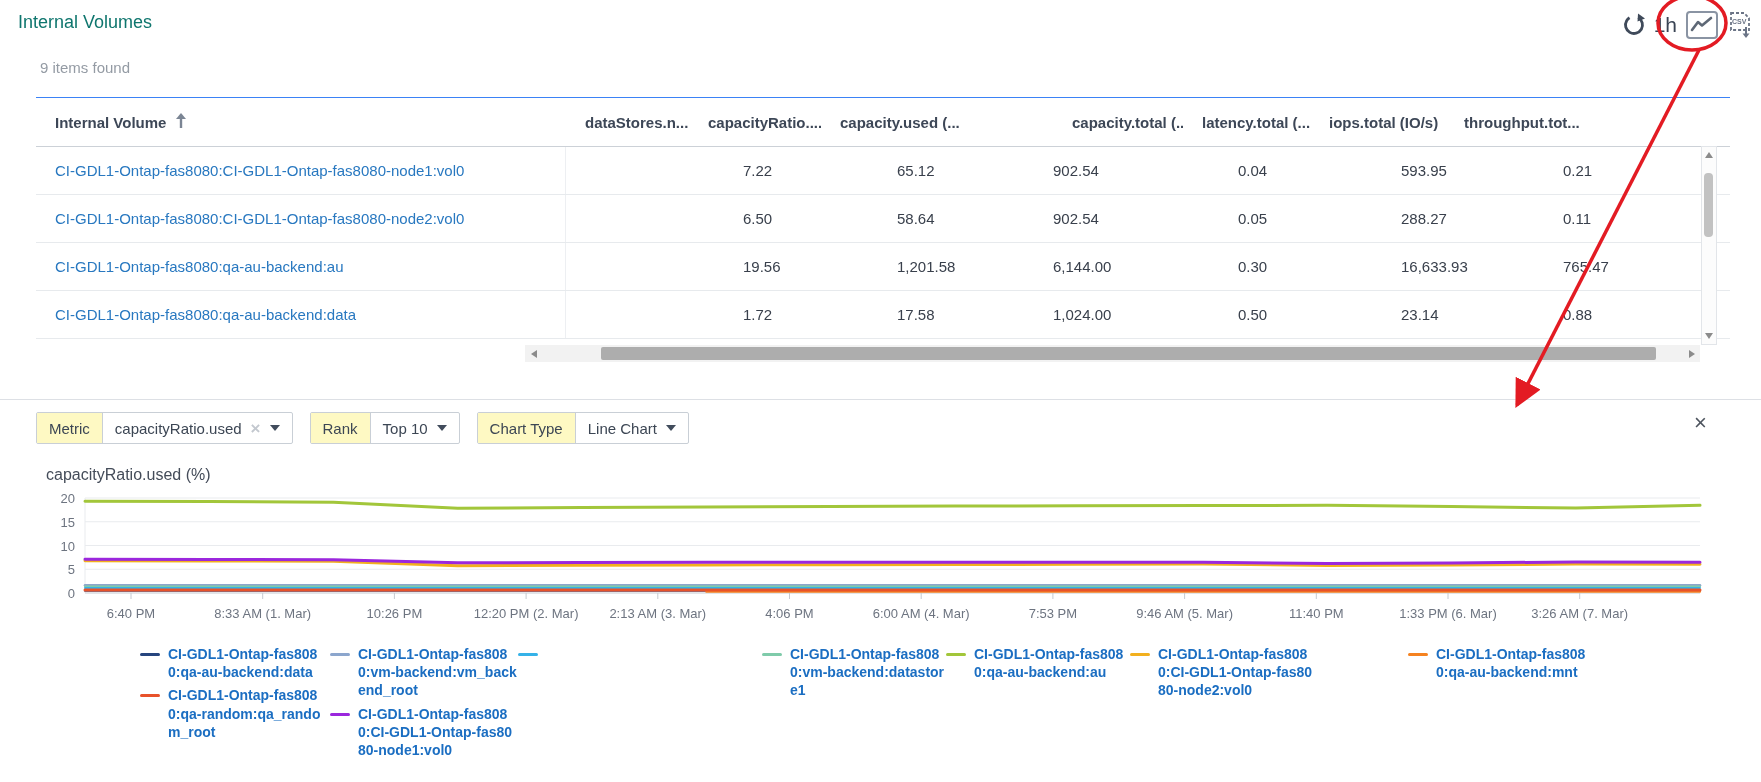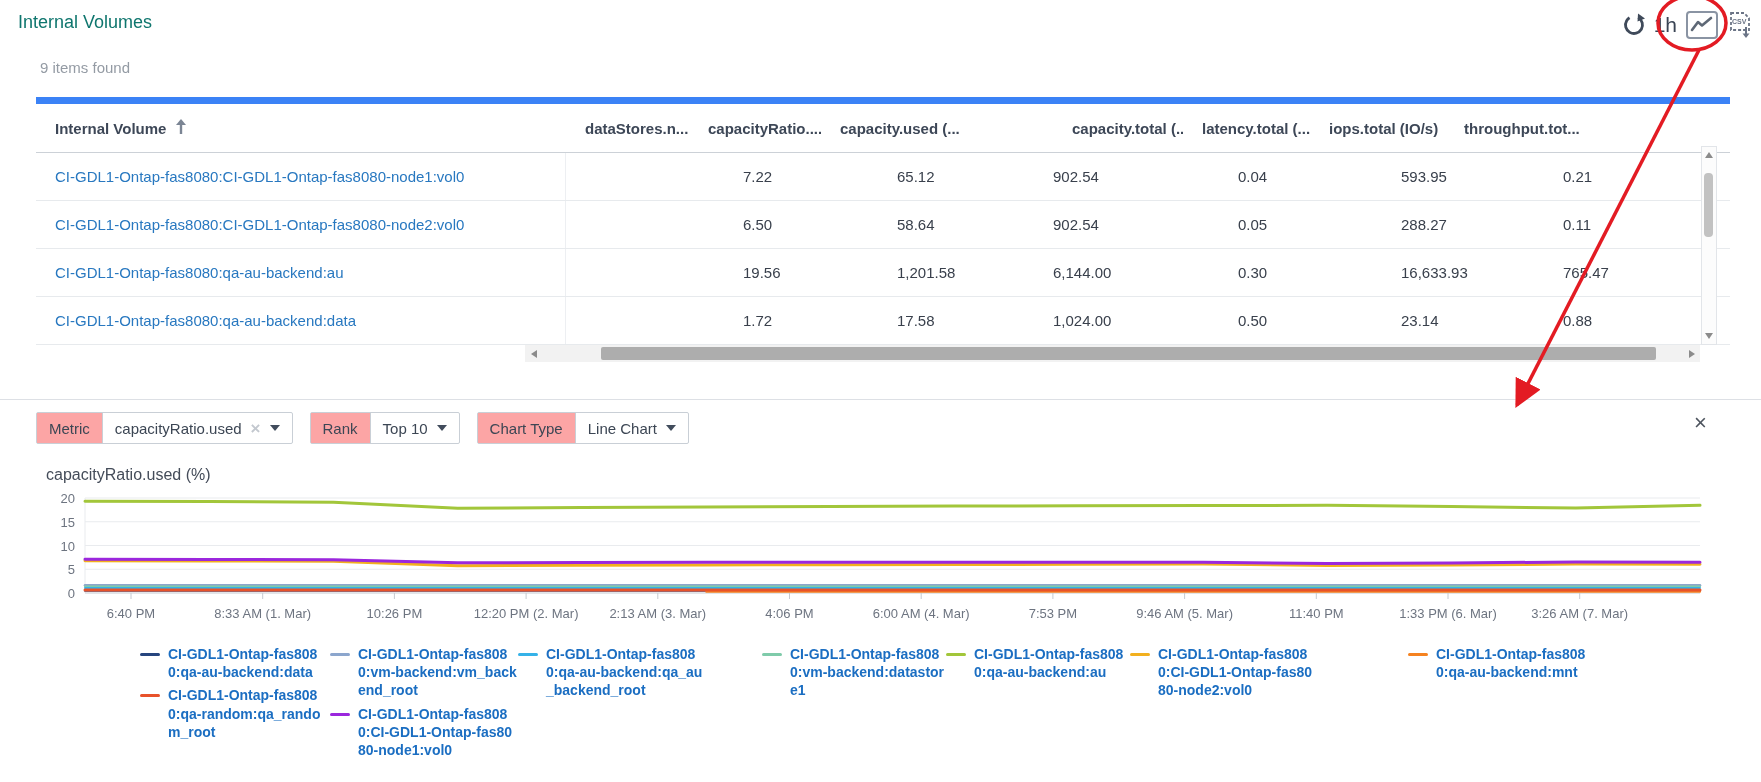--- a/index.html
+++ b/index.html
@@ -12,21 +12,21 @@
   .items-found{left:40px;top:59px;font-size:15px;color:#949ba4;}
 
   
   .toolbar{right:8px;top:10px;display:flex;align-items:center;gap:8px;}
   .time-range{font-size:21px;color:#3a4454;}
   .icon-btn{display:flex;align-items:center;justify-content:center;cursor:pointer;}
 
   
   .table{left:36px;top:97px;width:1694px;}
   .grid-row{display:grid;grid-template-columns:530px 123px 132px 232px 130px 127px 135px 140px 1fr;}
-  .thead{height:48px;align-items:center;border-top:7px solid #3b82f6;border-bottom:1px solid #ccd1d7;}
+  .thead{height:48px;align-items:center;border-top:1px solid #3b82f6;border-bottom:1px solid #ccd1d7;}
   .th{font-size:15px;font-weight:bold;color:#3d4757;padding-left:19px;white-space:nowrap;overflow:hidden;}
   .th-first{display:flex;align-items:center;gap:9px;}
   .trow{display:grid;grid-template-columns:530px 123px 132px 232px 130px 127px 135px 140px 1fr;height:47px;align-items:center;border-bottom:1px solid #e7eaed;}
   .cell{font-size:15px;color:#39404c;white-space:nowrap;}
   .name-cell{height:100%;display:flex;align-items:center;padding-left:19px;border-right:1px solid #edeff2;box-sizing:border-box;}
   .vol-link{color:#2878c0;text-decoration:none;cursor:pointer;}
   .v0{padding-left:19px;}
   .v1{padding-left:54px;}
   .v2{padding-left:76px;}
   .v3{padding-left:0px;}
@@ -44,21 +44,21 @@
   .vs-btn{position:absolute;left:0;width:14px;height:16px;display:flex;align-items:center;justify-content:center;}
   .tri-up{width:0;height:0;border-left:4px solid transparent;border-right:4px solid transparent;border-bottom:6px solid #8b8b8b;}
   .tri-down{width:0;height:0;border-left:4px solid transparent;border-right:4px solid transparent;border-top:6px solid #8b8b8b;}
   .vs-thumb{position:absolute;left:2px;top:26px;width:9px;height:64px;background:#c2c2c2;border-radius:4px;cursor:pointer;}
 
   .section-divider{left:0;top:399px;width:1761px;border-top:1px solid #dde0e5;}
 
   
   .controls-bar{left:36px;top:412px;display:flex;gap:17px;align-items:center;}
   .control{display:inline-flex;border:1px solid #c9cfd6;border-radius:2px;height:32px;box-sizing:border-box;background:#fff;cursor:pointer;}
-  .control-label{background:#fca5a5;padding:0 12px;display:flex;align-items:center;font-size:15px;color:#3c4654;border-right:1px solid #c9cfd6;}
+  .control-label{background:#fef9c3;padding:0 12px;display:flex;align-items:center;font-size:15px;color:#3c4654;border-right:1px solid #c9cfd6;}
   .control-value{padding:0 12px;display:flex;align-items:center;gap:9px;font-size:15px;color:#3c4654;}
   .caret{width:0;height:0;border-left:5px solid transparent;border-right:5px solid transparent;border-top:6px solid #414c5c;}
   .clear-x{color:#c3c8cf;font-size:17px;font-weight:bold;line-height:1;}
   .panel-close{left:1694px;top:412px;font-size:22px;color:#4d545e;cursor:pointer;line-height:1;}
 
   
   .chart-title{left:46px;top:466px;font-size:16px;color:#444c59;}
   #chart-svg{left:0;top:490px;overflow:visible;}
   .tick{font-size:13px;fill:#6d7480;font-family:"Liberation Sans",sans-serif;}
 
@@ -286,21 +286,20 @@
         <span class="legend-label">CI-GDL1-Ontap-fas8080:vm-backend:vm_backend_root</span>
       </div>
       <div class="legend-item">
         <span class="swatch" style="background: rgb(155, 39, 221);"></span>
         <span class="legend-label">CI-GDL1-Ontap-fas8080:CI-GDL1-Ontap-fas8080-node1:vol0</span>
       </div>
     </div>
     <div class="legend-col" style="left: 518px;">
       <div class="legend-item">
         <span class="swatch" style="background: rgb(53, 178, 232);"></span>
-        <span class="legend-label">CI-GDL1-Ontap-fas8080:qa-au-backend:qa_au_backend_root</span>
       </div>
     </div>
     <div class="legend-col" style="left: 762px;">
       <div class="legend-item">
         <span class="swatch" style="background: rgb(127, 203, 170);"></span>
         <span class="legend-label">CI-GDL1-Ontap-fas8080:vm-backend:datastore1</span>
       </div>
     </div>
     <div class="legend-col" style="left: 946px;">
       <div class="legend-item">

